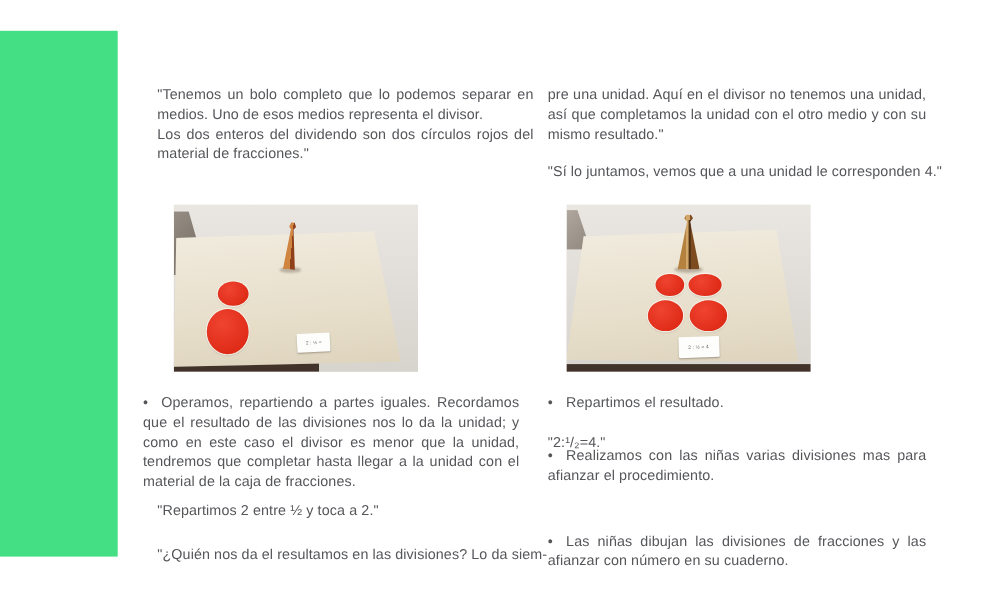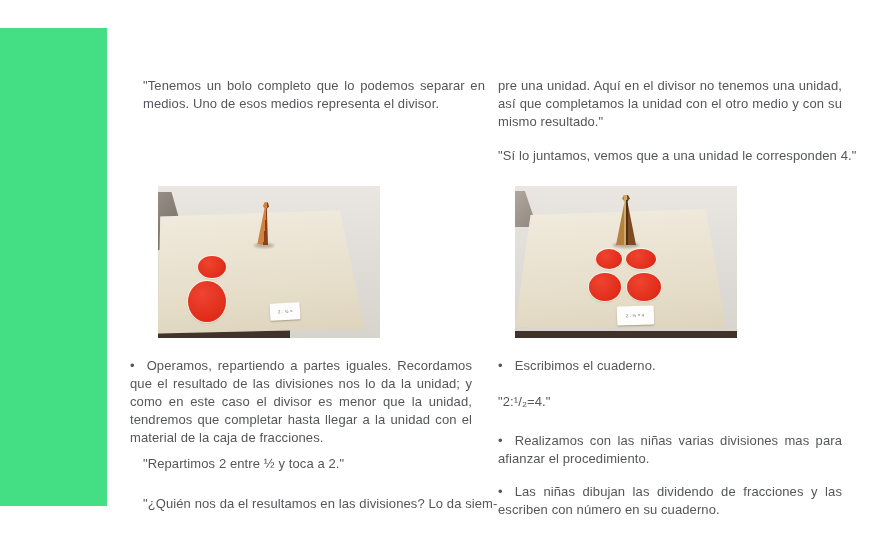--- a/index.html
+++ b/index.html
@@ -63,20 +63,21 @@
 <body>
 
 <div class="page">
 
   <div class="accent-bar"></div>
 
   <section>
 
     <p class="para" style="left:143px;top:77px;width:342px">
       <span>"Tenemos un bolo completo que lo podemos separar en medios. Uno de esos medios representa el divisor.</span><br>
+      <span>Los dos enteros del dividendo son dos círculos rojos del material de fracciones."</span>
     </p>
 
     <figure class="photo" style="left:158px;top:186px">
       <div class="corner c1"></div>
       <div class="table-edge" style="left:0;width:132px"></div>
       <div class="mat m1"></div>
       <div class="skittle-shadow" style="left:96px;top:57px;width:20px;height:5px"></div>
       <div class="skittle skittle-half" style="left:100px;top:16px"></div>
       <div class="circle" style="left:40px;top:70px;width:28px;height:22px"></div>
       <div class="circle" style="left:30px;top:95px;width:38px;height:41px"></div>
@@ -120,30 +121,30 @@
       <div class="circle" style="left:81px;top:63px;width:26px;height:20px"></div>
       <div class="circle" style="left:111px;top:63px;width:30px;height:20px"></div>
       <div class="circle" style="left:74px;top:87px;width:32px;height:28px"></div>
       <div class="circle" style="left:112px;top:87px;width:34px;height:28px"></div>
       <div class="card" style="left:102px;top:120px;width:37px;height:19px;transform:rotate(-2deg)">
         <span>2 : ½ = 4</span>
       </div>
     </figure>
 
     <p class="para" style="left:498px;top:357px;width:344px">
-      <span class="dot">•</span><span>Escribimos el cuaderno.</span>
+      <span class="dot">•</span><span>Repartimos el resultado.</span>
     </p>
 
     <p class="para oneline" style="left:498px;top:393px;width:344px">
       <span>"2:¹/₂=4."</span>
     </p>
 
-    <p class="para" style="left:498px;top:432px;width:344px">
+    <p class="para" style="left:498px;top:405px;width:344px">
       <span class="dot">•</span><span>Realizamos con las niñas varias divisiones mas para afianzar el procedimiento.</span>
     </p>
 
     <p class="para" style="left:498px;top:483px;width:344px">
-      <span class="dot">•</span><span>Las niñas dibujan las dividendo de fracciones y las escriben con número en su cuaderno.</span>
+      <span class="dot">•</span><span>Las niñas dibujan las divisiones de fracciones y las afianzar con número en su cuaderno.</span>
     </p>
 
   </section>
 
 </div>
 
 </body></html>

